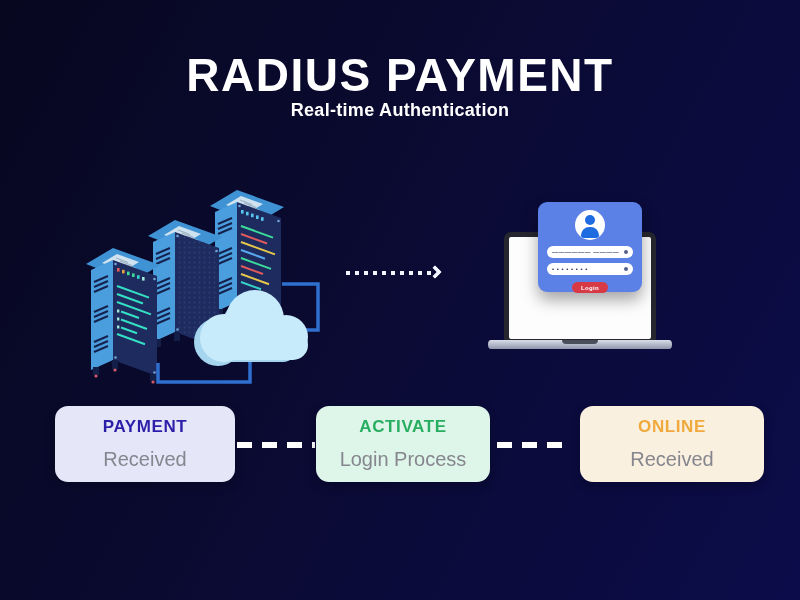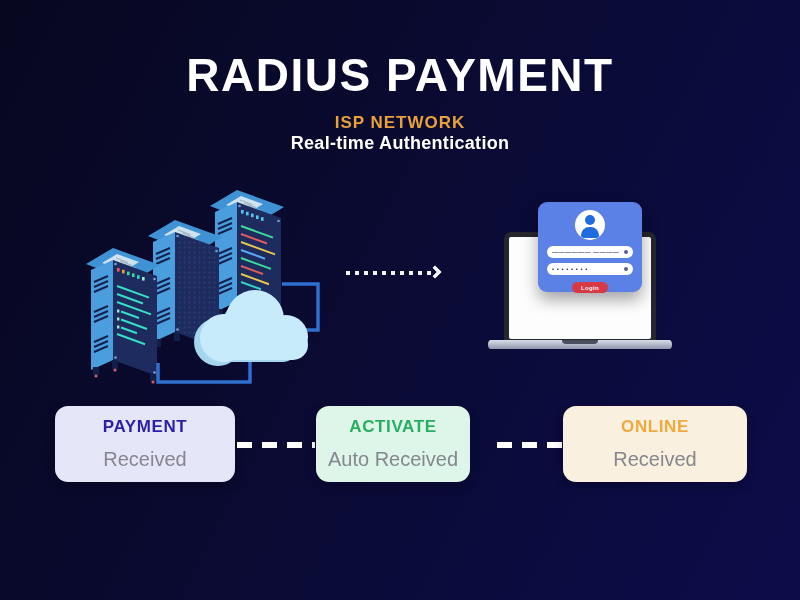--- a/index.html
+++ b/index.html
@@ -92,39 +92,38 @@
     display:flex; align-items:center; justify-content:center; letter-spacing:.3px;
   }
 
   
   .step-card {
     position:absolute; top:406px; height:76px; border-radius:13px;
     display:flex; flex-direction:column; align-items:center; justify-content:center;
     gap:11px; box-shadow:0 4px 10px rgba(0,0,10,.25);
   }
   .step-card.s0 { left:55px;  width:180px; }
-  .step-card.s1 { left:316px; width:154px; }
+  .step-card.s1 { left:316px; width:174px; }
   .step-card.s2 { left:563px; width:184px; }
   .step-title { font-size:17px; font-weight:bold; letter-spacing:.6px; }
   .step-sub   { font-size:20px; color:#86868f; }
   .dash-connector {
     position:absolute; top:442px; height:6px;
     background:repeating-linear-gradient(90deg, #ffffff 0 15px, transparent 15px 25px);
   }
   .dash-connector.d0 { left:237px; width:78px; }
   .dash-connector.d1 { left:497px; width:66px; }
 </style>
 </head>
 <body>
 
 <div class="stage">
 
   <div class="header">
     <div class="title">RADIUS PAYMENT</div>
-    <div class="subtitle">ISP NETWORK</div>
     <div class="tagline">Real-time Authentication</div>
   </div>
 
   <div class="servers-wrap">
     <svg width="250" height="235" viewBox="0 0 250 235">
       <defs>
         <pattern id="dots" width="5" height="5" patternUnits="userSpaceOnUse">
           <circle cx="1.5" cy="1.5" r="0.9" fill="#2c3d78"></circle>
         </pattern>
       </defs>
@@ -288,21 +287,21 @@
     </div>
   </div>
 
   <div class="step-card s0" style="background: rgb(230, 230, 249);">
     <div class="step-title" style="color: rgb(43, 31, 168);">PAYMENT</div>
     <div class="step-sub">Received</div>
   </div>
   <div class="dash-connector d0"></div>
   <div class="step-card s1" style="background: rgb(222, 245, 233);">
     <div class="step-title" style="color: rgb(39, 174, 96);">ACTIVATE</div>
-    <div class="step-sub">Auto Received</div>
+    <div class="step-sub">Login Process</div>
   </div>
   <div class="dash-connector d1"></div>
-  <div class="step-card s2" style="background: rgb(250, 240, 223);">
+  <div class="step-card s2" style="background: rgb(250, 240, 223); margin-left: 17px;">
     <div class="step-title" style="color: rgb(240, 169, 60);">ONLINE</div>
     <div class="step-sub">Received</div>
   </div>
 
 </div>
 
 </body></html>

